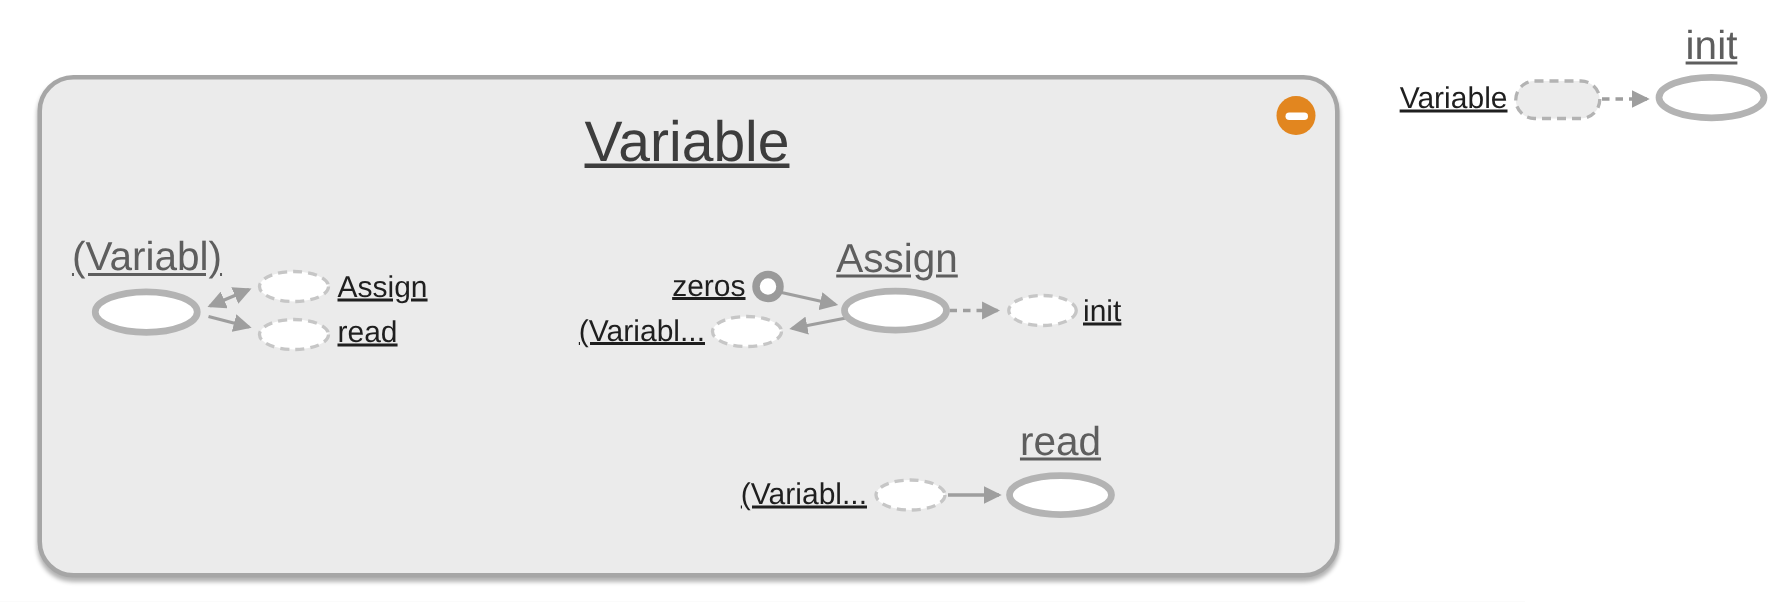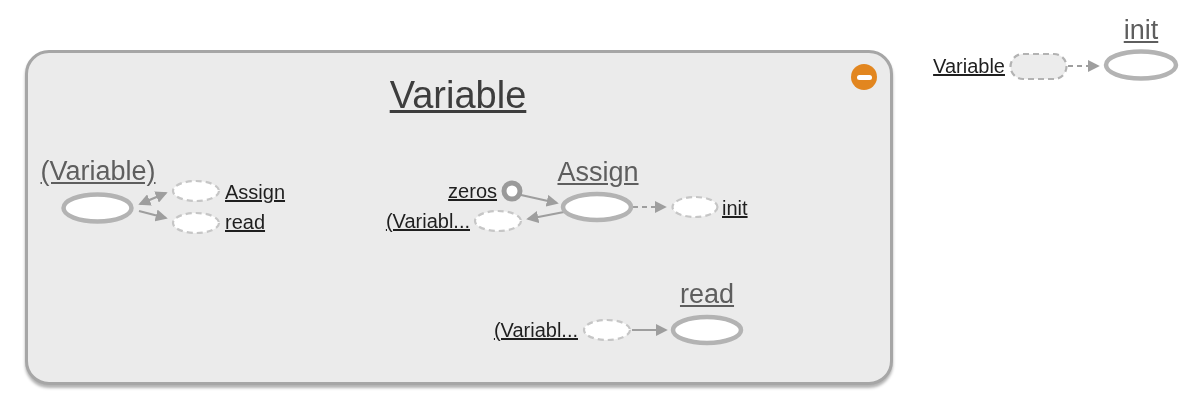--- a/index.html
+++ b/index.html
@@ -54,21 +54,21 @@
     <rect x="1010.5" y="54" width="56" height="25" rx="12.5" fill="#ececec" stroke="#b3b3b3" stroke-width="2.2" stroke-dasharray="6,4"></rect>
     <ellipse cx="1141" cy="65" rx="35" ry="13.5" fill="#ffffff" stroke="#b3b3b3" stroke-width="4.5"></ellipse>
   </svg>
 
   <div class="collapse-btn">
     <div class="bar"></div>
   </div>
 
   <div class="lbl t-big ctr" style="left:458px;top:76px;">Variable</div>
 
-  <div class="lbl t-node ctr" style="left:98px;top:158px;">(Variable)</div>
+  <div class="lbl t-node ctr" style="left:98px;top:158px;">(Variabl)</div>
   <div class="lbl t-ann" style="left:225px;top:182px;">Assign</div>
   <div class="lbl t-ann" style="left:225px;top:212px;">read</div>
 
   <div class="lbl t-ann" style="right:694px;top:181px;">zeros</div>
   <div class="lbl t-ann" style="right:721px;top:211px;">(Variabl...</div>
   <div class="lbl t-node ctr" style="left:598px;top:159px;">Assign</div>
   <div class="lbl t-ann" style="left:722px;top:198px;">init</div>
 
   <div class="lbl t-ann" style="right:613px;top:320px;">(Variabl...</div>
   <div class="lbl t-node ctr" style="left:707px;top:281px;">read</div>

